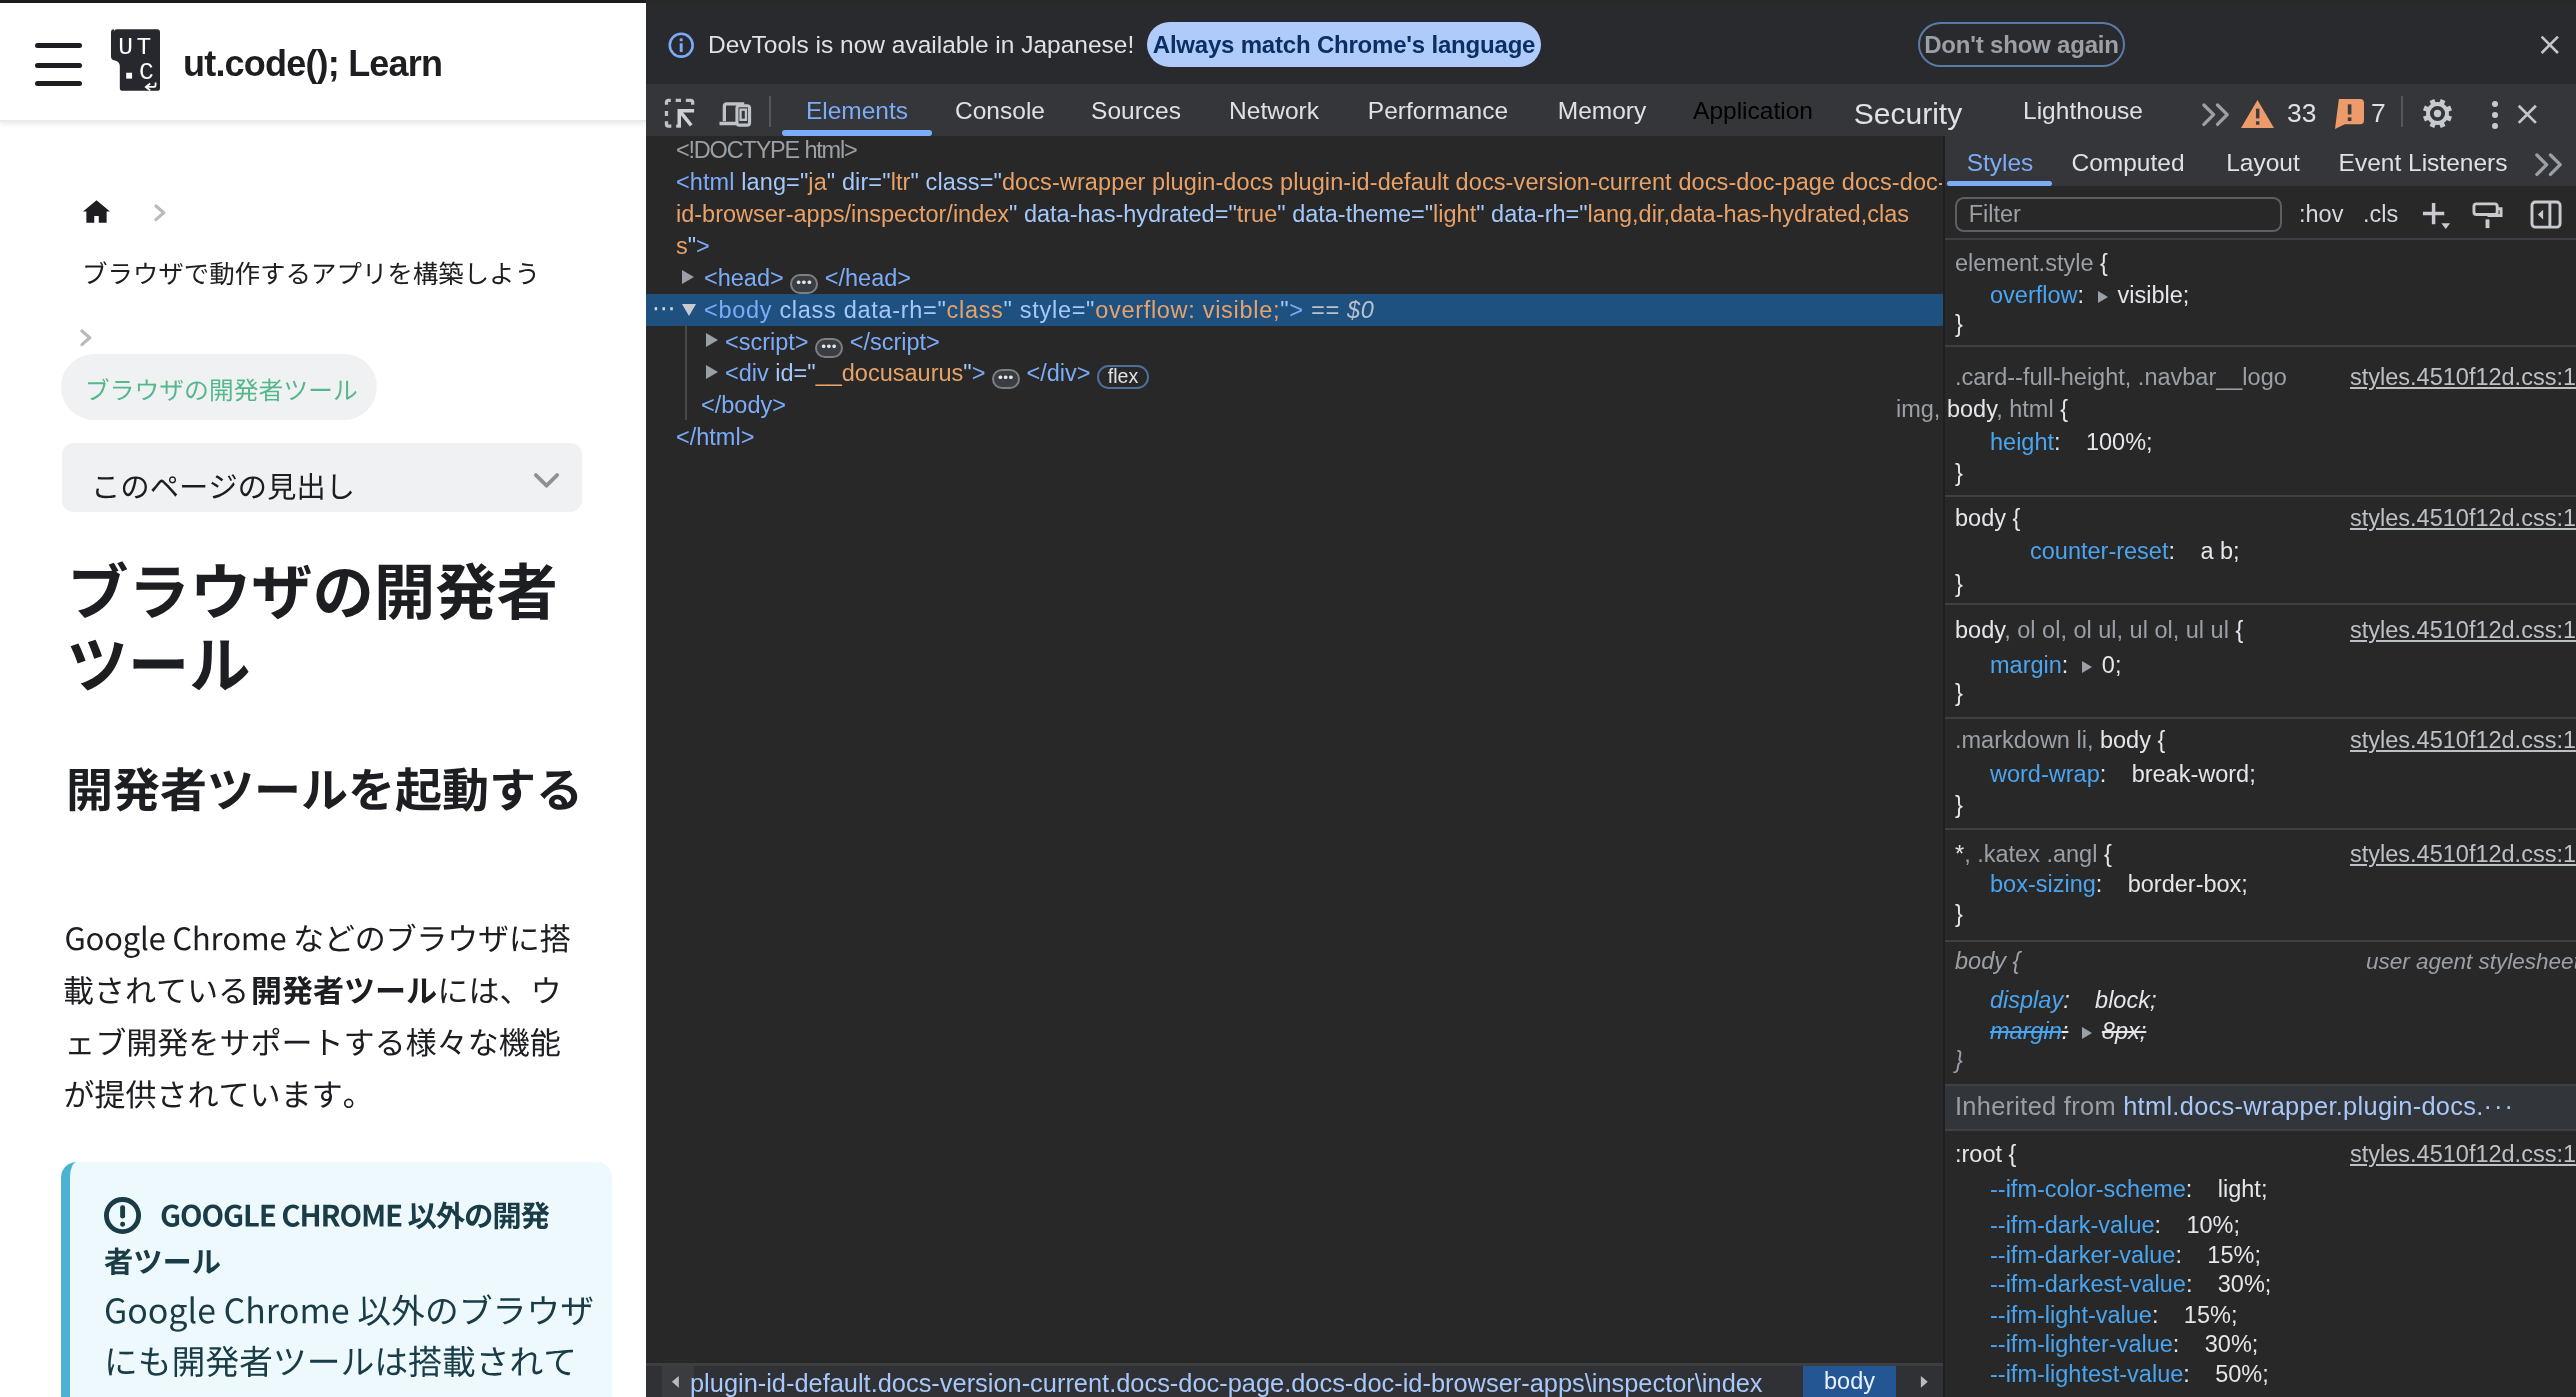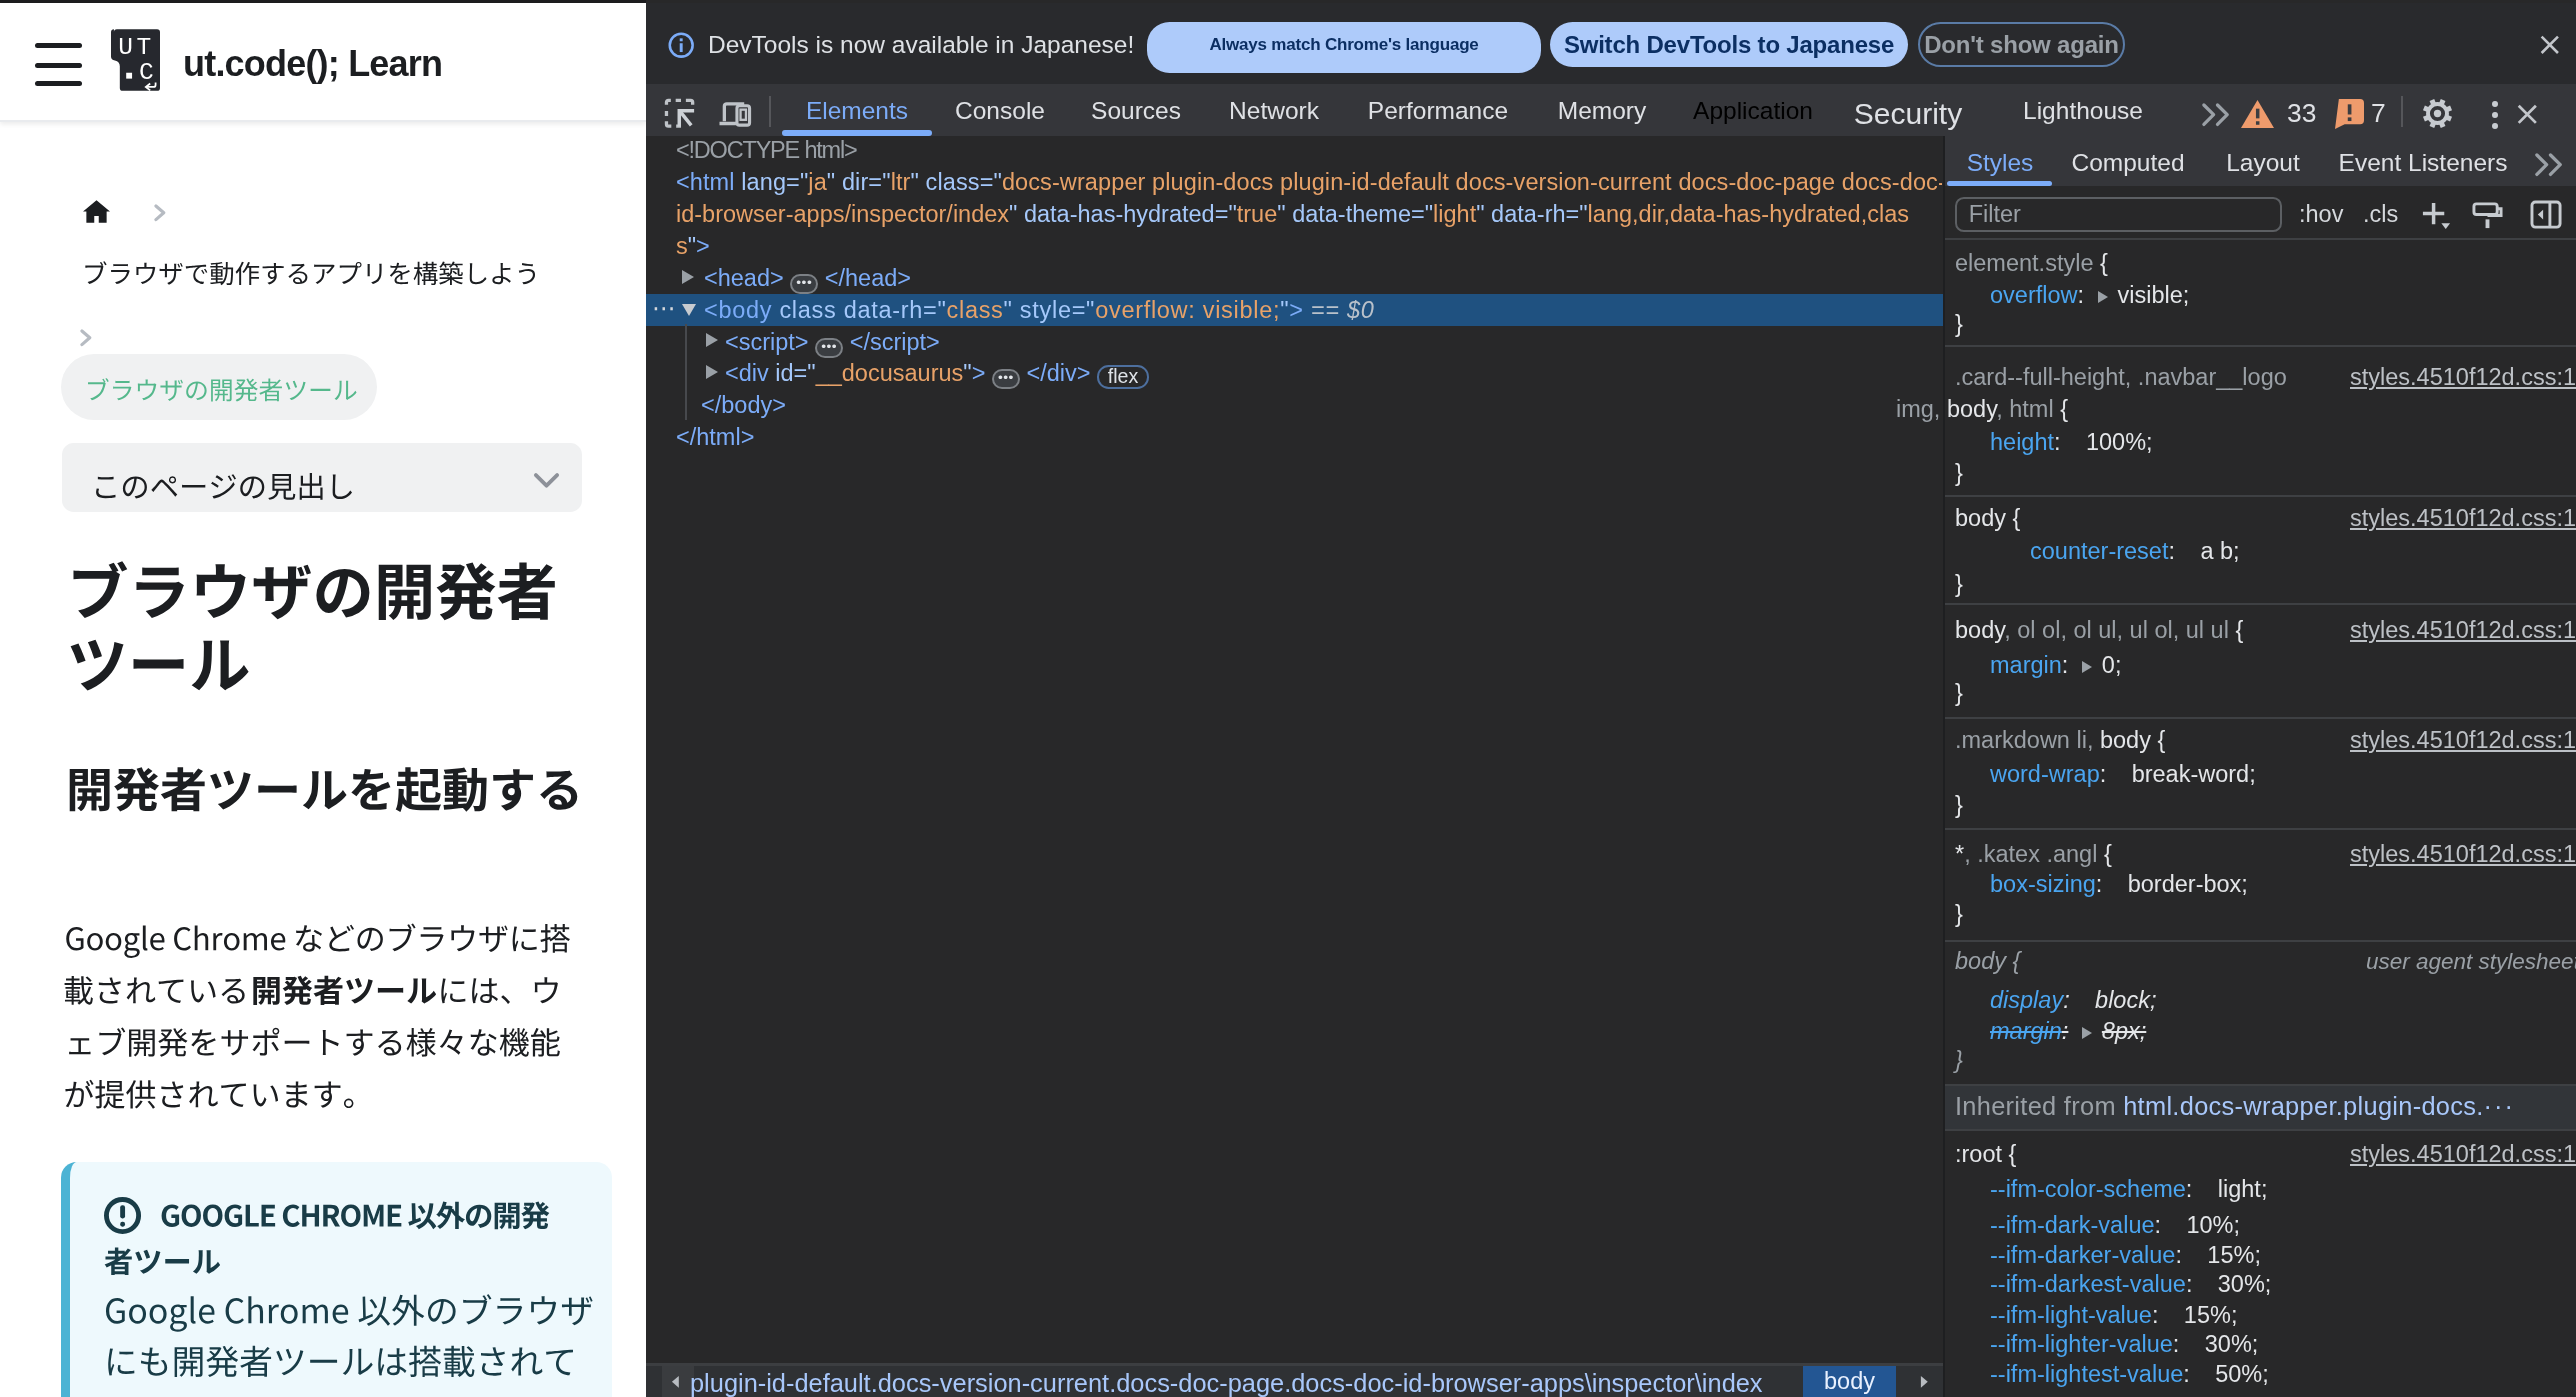--- a/index.html
+++ b/index.html
@@ -133,22 +133,21 @@
       </svg>
     </div>
 <div class="abs" style="left:646px;top:0;width:1930px;height:1398px;background:#282829"></div>
 <div class="abs" style="left:646px;top:2.9px;width:1930px;height:81px;background:#292a2d"></div>
 <svg class="abs" style="left:668px;top:32px" width="26.4" height="26.4" viewBox="0 0 27 27">
       <circle cx="13.5" cy="13.5" r="11.7" stroke="#7cacf8" stroke-width="2.6" fill="none"></circle>
       <rect x="12" y="11.5" width="3" height="9" fill="#7cacf8"></rect>
       <rect x="12" y="6.5" width="3" height="3" fill="#7cacf8"></rect>
     </svg>
 <div class="abs" style="left:708px;top:31px;font-size:24.5px;color:#dee1e5;letter-spacing:0;white-space:nowrap">DevTools is now available in Japanese!</div>
-<div class="abs" style="left:1147px;top:21.5px;width:394px;height:51px;border-radius:22.5px;background:#aecbfa;color:#0c2f63;font-size:17px;font-weight:bold;text-align:center;line-height:45px;letter-spacing:-0.2px;white-space:nowrap">Always match Chrome's language</div>
-<div class="abs" style="left:1550px;top:21.5px;width:358px;height:45px;border-radius:22.5px;background:#aecbfa;color:#0c2f63;font-size:24px;font-weight:bold;text-align:center;line-height:45px;letter-spacing:-0.2px;white-space:nowrap">Switch DevTools to Japanese</div>
+<div class="abs" style="left:1147px;top:21.5px;width:394px;height:45px;border-radius:22.5px;background:#aecbfa;color:#0c2f63;font-size:24px;font-weight:bold;text-align:center;line-height:45px;letter-spacing:-0.2px;white-space:nowrap">Always match Chrome's language</div>
 <div class="abs" style="left:1918px;top:21.5px;width:207px;height:45px;border-radius:22.5px;border:2px solid #5a7ba6;color:#9aa0a6;font-size:24px;font-weight:bold;text-align:center;line-height:41px;letter-spacing:-0.2px;white-space:nowrap">Don't show again</div>
 <svg class="abs" style="left:2540px;top:35px" width="19.6" height="19.6" viewBox="0 0 24 24">
       <path d="M2 2 L22 22 M22 2 L2 22" stroke="#c3c6cb" stroke-width="3.2"></path>
     </svg>
 <div class="abs" style="left:646px;top:84px;width:1930px;height:52px;background:#35363a"></div>
 <svg class="abs" style="left:664px;top:98px" width="35" height="32" viewBox="0 0 36 33">
 <g stroke="#bfc3c8" stroke-width="3.4" fill="none">
 <path d="M2.5 7 v-2.5 q0-2 2-2 h2.5 M12 2.5 h5.5 M22.5 2.5 h5 q2 0 2 2 v2.5 M2.5 13.5 v5 M2.5 24 v3 q0 2 2 2 h3 M12.5 29 h5"></path>
 </g>
 <g stroke="#cdd1d6" stroke-width="3.6" fill="none">

